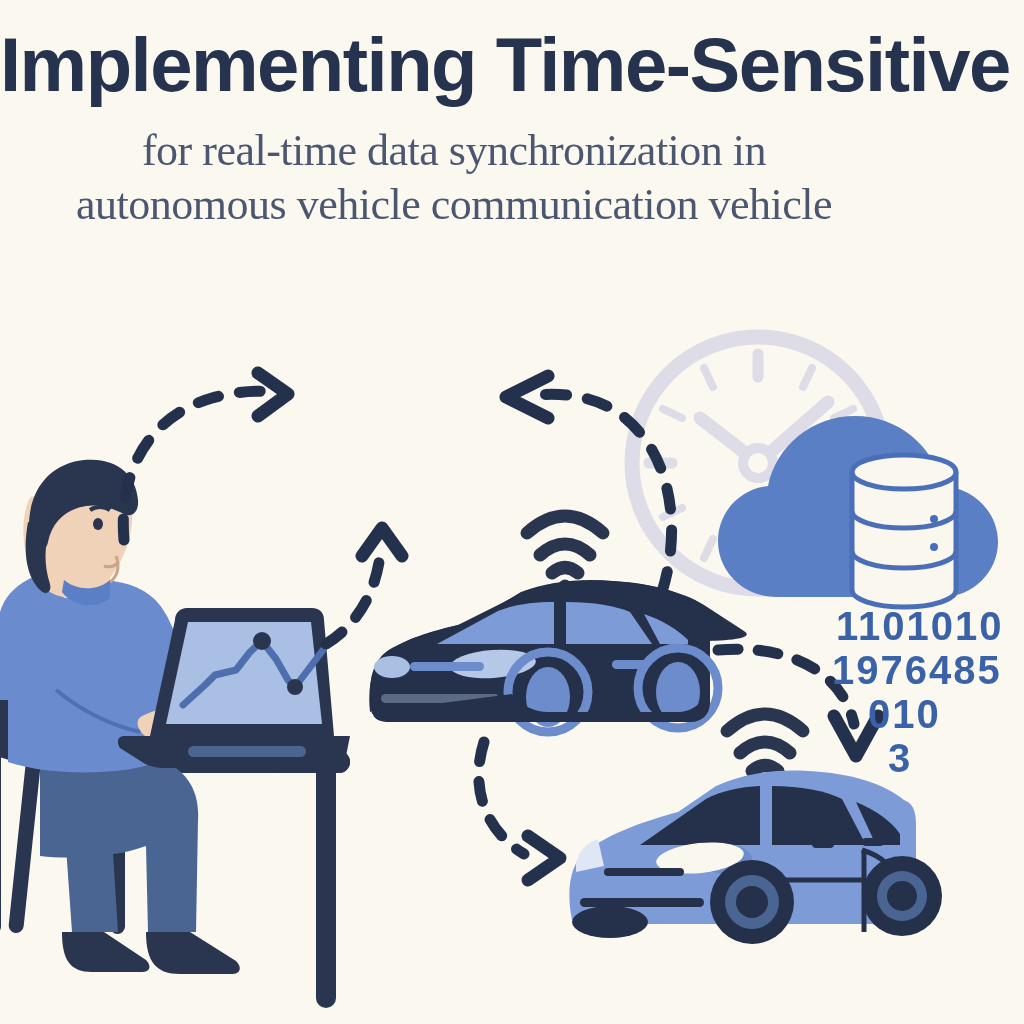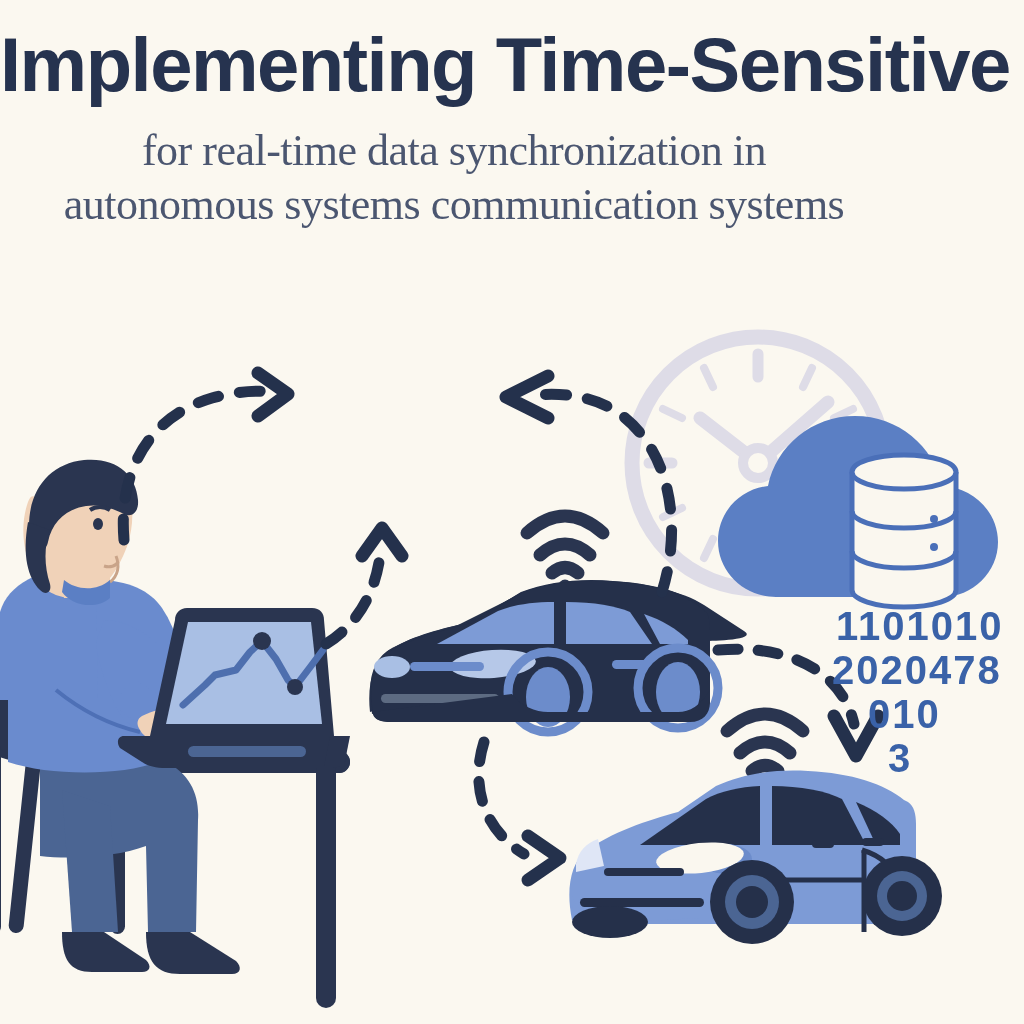--- a/index.html
+++ b/index.html
@@ -384,24 +384,24 @@
       <g>
         <path d="M718 650 C 786 644 842 670 854 724" stroke-dasharray="20 20"></path>
         <polyline points="834 716 856 756 878 716" stroke-width="13" stroke-linejoin="round"></polyline>
       </g>
     </g>
   </svg>
 
   <div id="title-block">
     <div class="title-line" id="title-line-1">Implementing Time-Sensitive</div>
     <div class="subtitle-line" id="subtitle-line-1">for real-time data synchronization in</div>
-    <div class="subtitle-line" id="subtitle-line-2">autonomous systems communication systems</div>
+    <div class="subtitle-line" id="subtitle-line-2">autonomous vehicle communication vehicle</div>
   </div>
 
 
   <div id="binary-stack">
     <div class="binary-line i1">1101010</div>
-    <div class="binary-line i2">2020478</div>
+    <div class="binary-line i2">1976485</div>
     <div class="binary-line i3">010</div>
     <div class="binary-line i4">3</div>
   </div>
 
 </div>
 
 </body></html>

